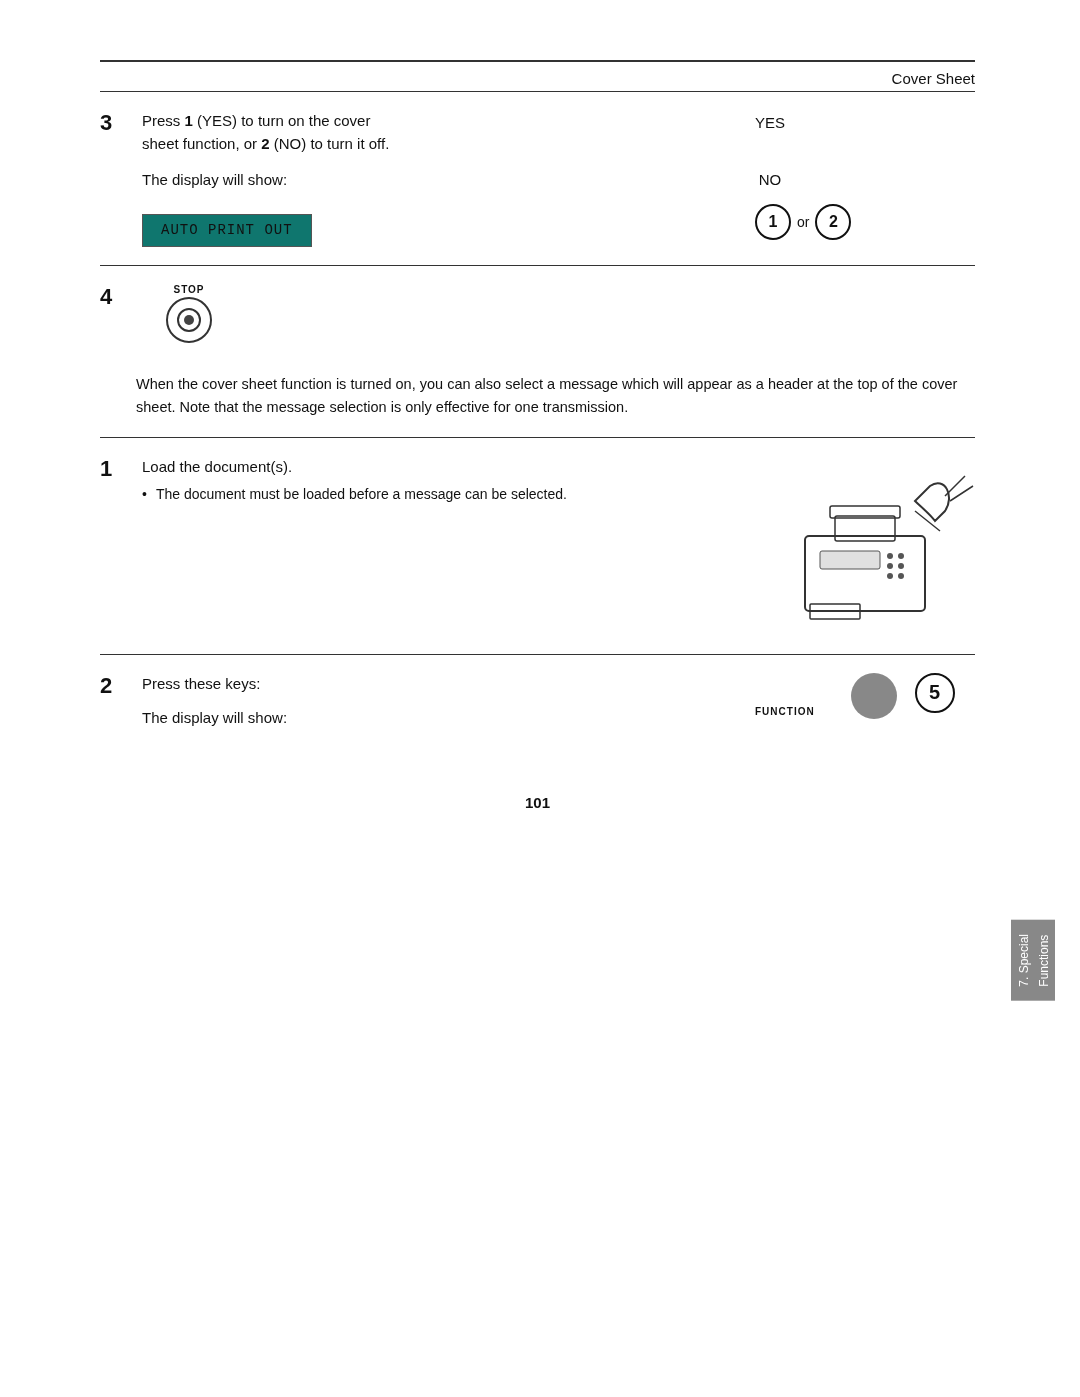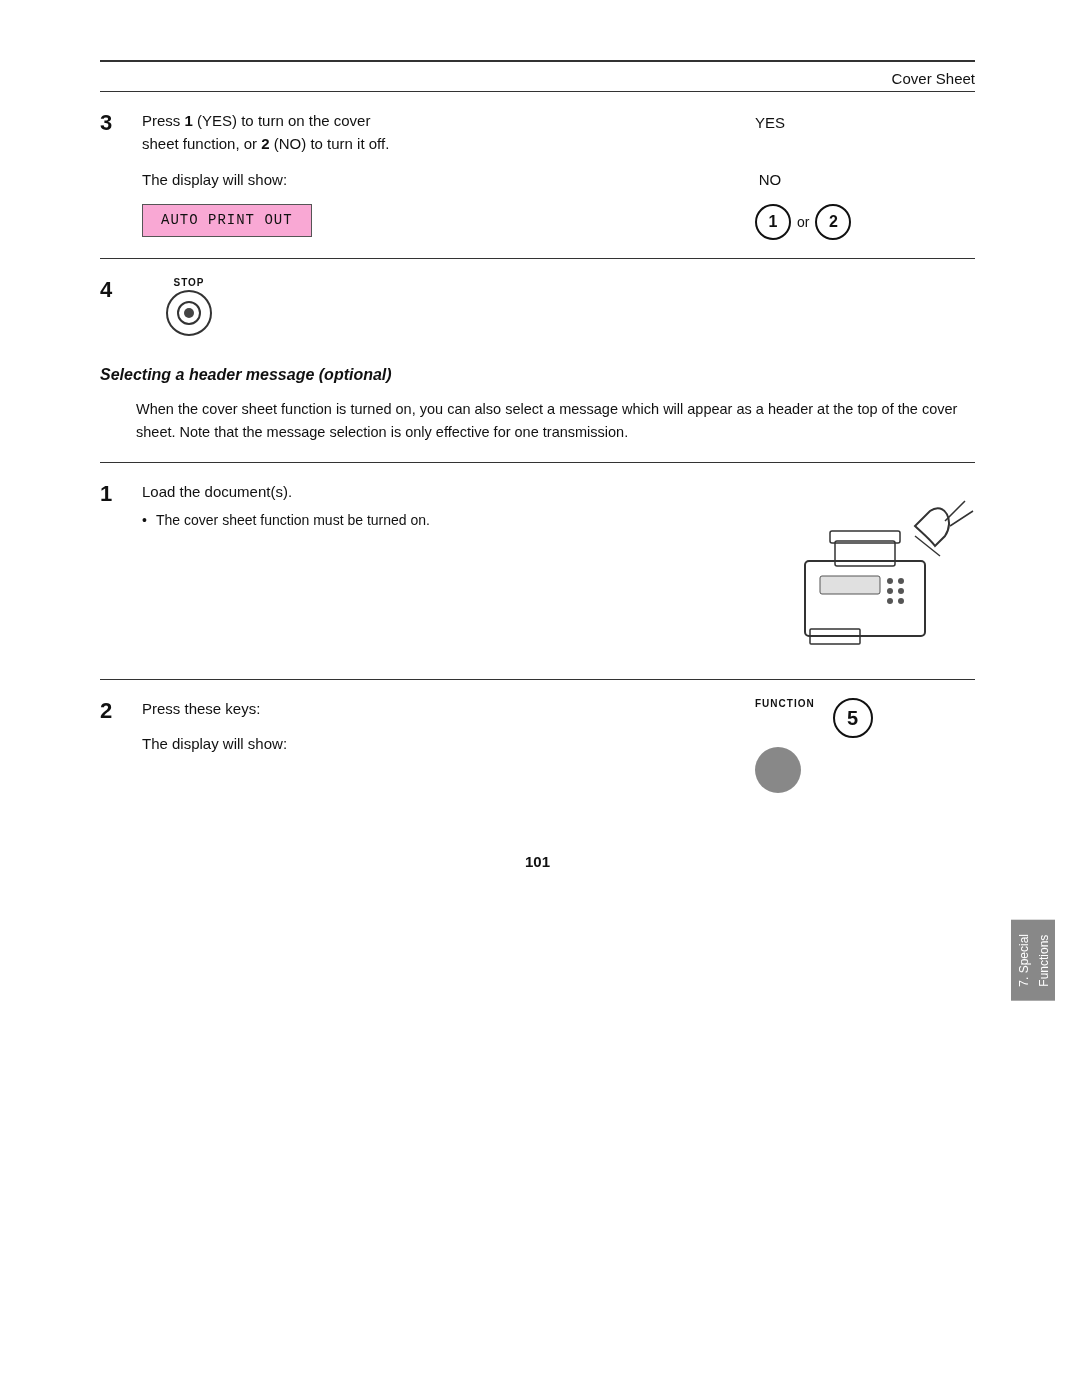--- a/index.html
+++ b/index.html
@@ -101,27 +101,27 @@
       color: #111;
     }
 
     .or-text {
       font-size: 14px;
       margin: 0 0;
     }
 
     .display-box {
       border: 1.5px solid #555;
-      background: #f9a8d4;
+      background: #0f766e;
       padding: 5px 18px;
       font-size: 14px;
       font-family: 'Courier New', monospace;
       letter-spacing: 1px;
       display: inline-block;
-      margin-top: 8px;
+      margin-top: 18px;
     }
 
     
     .stop-btn-wrap {
       display: flex;
       flex-direction: column;
       align-items: center;
       margin-left: 0;
       margin-top: 0;
     }
@@ -320,32 +320,31 @@
     <div class="step-aside">
       <div class="stop-btn-wrap">
         <div class="stop-label-text">STOP</div>
         <div class="stop-circle">
           <div class="stop-inner-dot"></div>
         </div>
       </div>
     </div>
   </div>
 
-  <div class="section-heading">Selecting a header message (optional)</div>
 
   <div class="body-text" style="padding-left: 0; margin-left: 36px;">When the cover sheet function is turned on, you can also select a message which will appear as a header at the top of the cover sheet. Note that the message selection is only effective for one transmission.</div>
 
   <div class="divider-line"></div>
 
   <div class="step-row" style="align-items: flex-start;">
     <div class="step-number">1</div>
     <div class="step-content" style="flex:1;">
       <p>Load the document(s).</p>
       <ul class="bullet-list">
-        <li>The cover sheet function must be turned on.</li>
+        <li>The document must be loaded before a message can be selected.</li>
       </ul>
     </div>
 
     <div class="fax-illustration">
       <svg width="200" height="180" viewBox="0 0 200 180">
 
         <rect x="30" y="80" width="120" height="75" rx="4" ry="4" fill="none" stroke="#333" stroke-width="2"></rect>
 
         <rect x="60" y="60" width="60" height="25" rx="2" ry="2" fill="none" stroke="#333" stroke-width="1.5"></rect>
 
@@ -374,21 +373,21 @@
   <div class="divider-line"></div>
 
   <div class="step-row">
     <div class="step-number">2</div>
     <div class="step-content">
       <p>Press these keys:</p>
       <p style="margin-top:12px;">The display will show:</p>
     </div>
     <div class="step-aside">
       <div class="step-aside-inner">
-        <div style="display:flex; flex-direction:column; align-items:flex-start;gap:36px;">
+        <div style="display:flex; flex-direction:row; align-items:flex-end;gap:36px;">
           <div class="function-label">FUNCTION</div>
           <div class="function-btn"></div>
         </div>
         <span class="circle-btn-5">5</span>
       </div>
     </div>
   </div>
 
   <div class="page-number">101</div>
 

